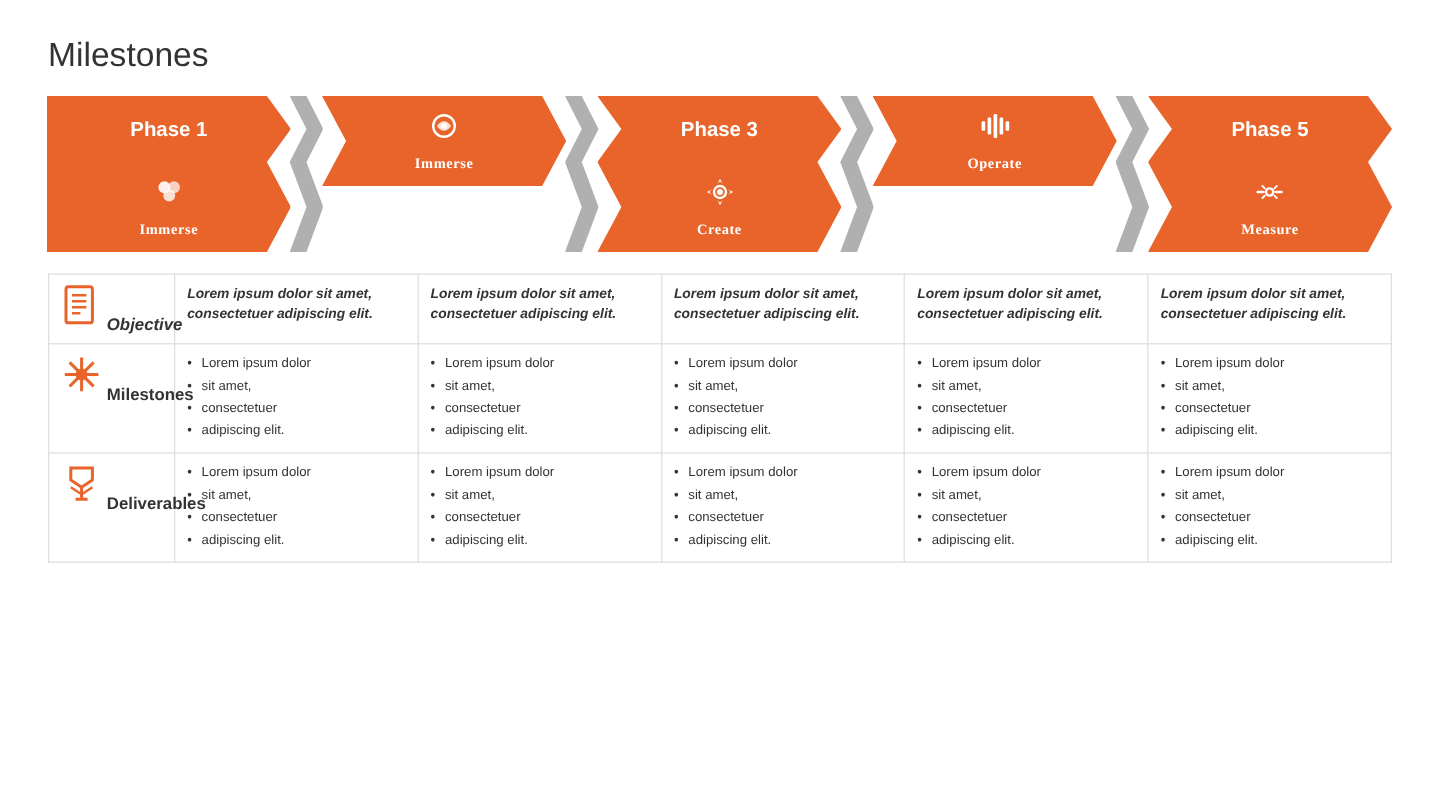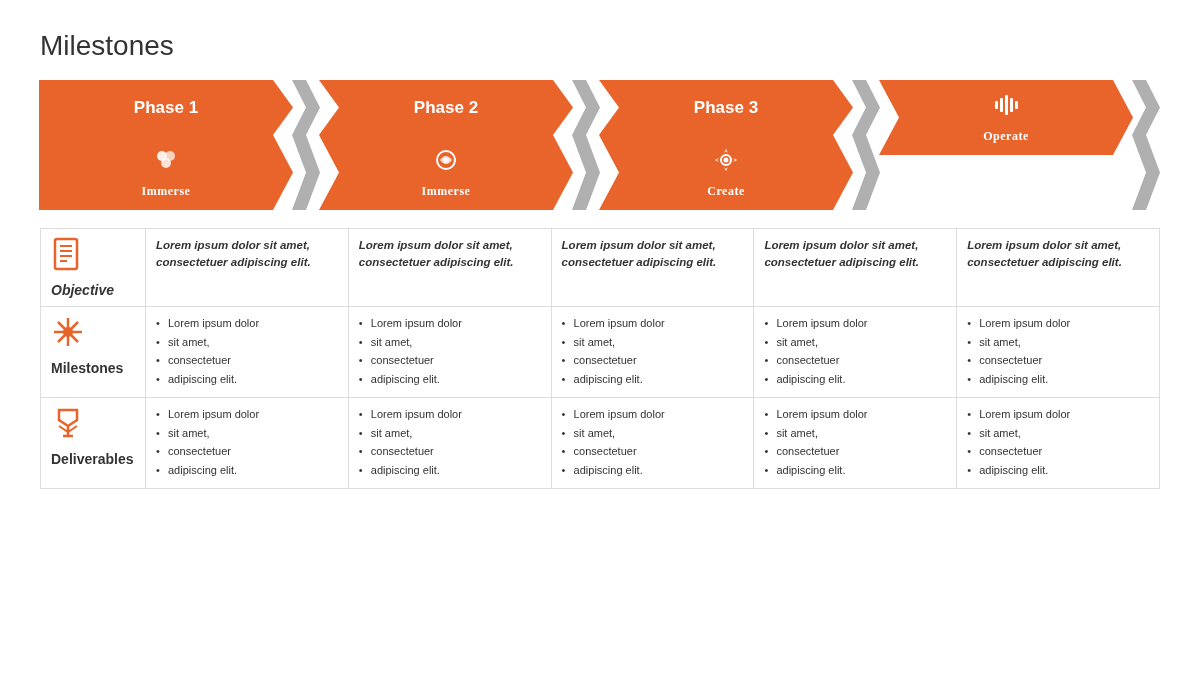--- a/index.html
+++ b/index.html
@@ -127,22 +127,22 @@
       width: 105px;
       text-align: center;
       vertical-align: middle;
       border: none;
       background: #fff;
       padding: 8px 4px;
     }
 
     .row-header-content {
       display: flex;
-      flex-direction: column;
-      align-items: flex-start;
+      flex-direction: row;
+      align-items: flex-end;
       gap: 4px;
     }
 
     .row-header-icon {
       font-size: 26px;
       color: #e8642a;
     }
 
     .row-header-label {
       font-style: italic;
@@ -210,21 +210,20 @@
       <div class="phase-label">Immerse</div>
     </div>
   </div>
 
   <div class="phase-arrow-wrap" style="max-width:28px; min-width:28px; flex:none;">
     <div class="phase-top gray" style="width:100%; clip-path: polygon(0 0, calc(100% - 14px) 0, 100% 50%, calc(100% - 14px) 100%, 0 100%, 14px 50%);"></div>
     <div class="phase-bottom gray" style="width:100%; clip-path: polygon(0 0, calc(100% - 14px) 0, 100% 50%, calc(100% - 14px) 100%, 0 100%, 14px 50%);"></div>
   </div>
 
   <div class="phase-arrow-wrap">
-    <div class="phase-top orange">Phase 2</div>
     <div class="phase-bottom orange">
       <div class="phase-icon">
         <svg class="phase-svg" viewBox="0 0 28 28" fill="white">
           <circle cx="14" cy="14" r="9" fill="none" stroke="white" stroke-width="2"></circle>
           <path d="M8 14 Q14 6 20 14 Q14 22 8 14" fill="white" opacity="0.8"></path>
           <circle cx="14" cy="14" r="2.5" fill="white"></circle>
         </svg>
       </div>
       <div class="phase-label">Immerse</div>
     </div>
@@ -270,20 +269,33 @@
       </div>
       <div class="phase-label">Operate</div>
     </div>
   </div>
 
   <div class="phase-arrow-wrap" style="max-width:28px; min-width:28px; flex:none;">
     <div class="phase-top gray" style="width:100%; clip-path: polygon(0 0, calc(100% - 14px) 0, 100% 50%, calc(100% - 14px) 100%, 0 100%, 14px 50%);"></div>
     <div class="phase-bottom gray" style="width:100%; clip-path: polygon(0 0, calc(100% - 14px) 0, 100% 50%, calc(100% - 14px) 100%, 0 100%, 14px 50%);"></div>
   </div>
 
+  <div class="phase-arrow-wrap">
+    <div class="phase-top orange">Phase 5</div>
+    <div class="phase-bottom orange">
+      <div class="phase-icon">
+        <svg class="phase-svg" viewBox="0 0 28 28" fill="white">
+          <path d="M4 14 L9 14 M19 14 L24 14" stroke="white" stroke-width="2" stroke-linecap="round"></path>
+          <circle cx="14" cy="14" r="3" fill="none" stroke="white" stroke-width="2"></circle>
+          <path d="M8 9 L10 11 M18 17 L20 19 M8 19 L10 17 M18 11 L20 9" stroke="white" stroke-width="1.5" stroke-linecap="round"></path>
+        </svg>
+      </div>
+      <div class="phase-label">Measure</div>
+    </div>
+  </div>
 
 </div>
 
 <table class="content-table">
 
   <tbody>
       <tr class="section-row">
     <td class="row-header">
       <div class="row-header-content">
         <div class="row-header-icon">

